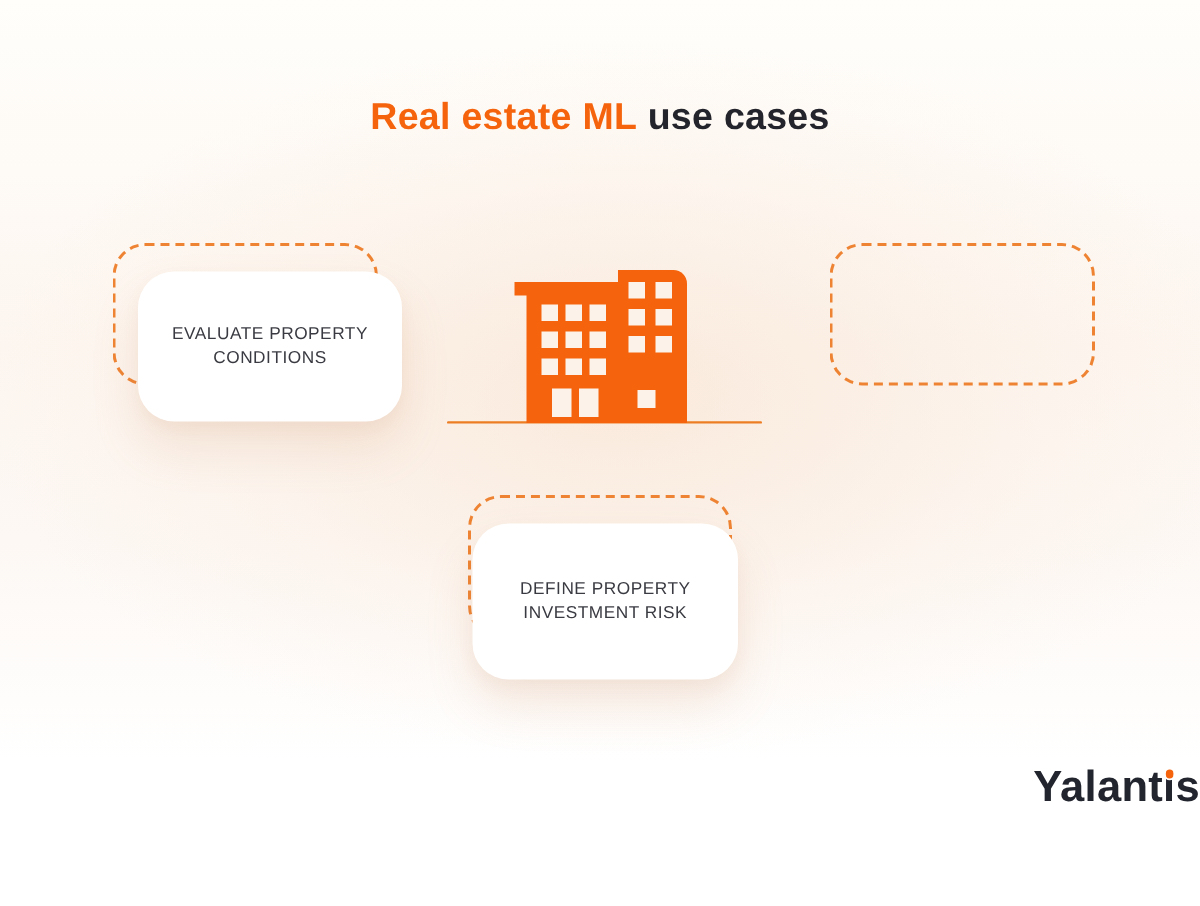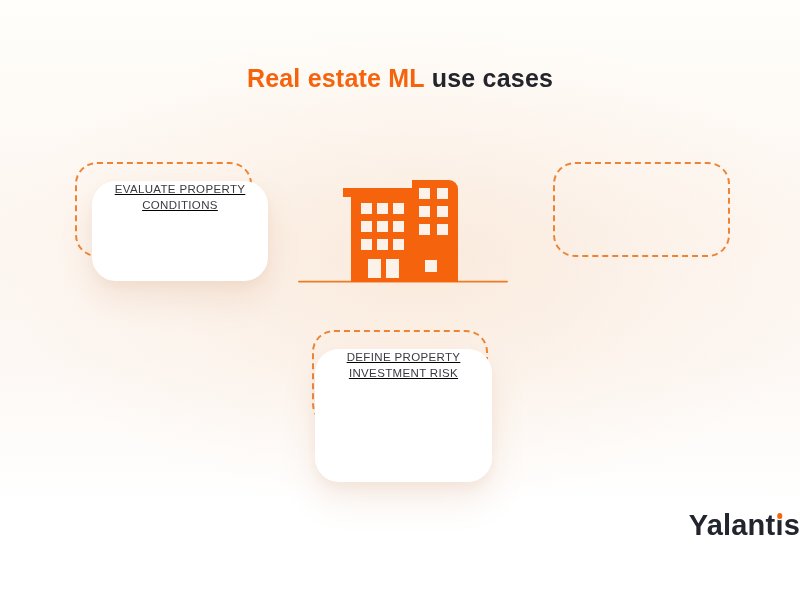--- a/index.html
+++ b/index.html
@@ -23,27 +23,26 @@
     border:2px dashed #EE8433; border-radius:22px;
   }
   .dash-left   { left:75px;  top:162px; }
   .dash-right  { left:553px; top:162px; }
   .dash-bottom { left:312px; top:330px; width:176px; height:96px; }
 
   .card {
     position:absolute; width:176px; height:100px;
     background:#ffffff; border-radius:24px;
     box-shadow: 0 18px 32px rgba(201,136,96,0.16), 0 5px 10px rgba(201,136,96,0.07);
-    display:flex; align-items:flex-start; justify-content:center;
-    padding:0 10px;
-    text-decoration:underline;
+    display:flex; align-items:center; justify-content:center;
+    padding:12px 10px;
   }
   .card-left   { left:92px;  top:181px; }
   .card-right  { left:532px; top:181px; }
-  .card-bottom { left:315px; top:349px; width:177px; height:133px; }
+  .card-bottom { left:315px; top:349px; width:177px; height:104px; }
   .card-label {
     text-align:center; text-transform:uppercase;
     font-size:11.5px; font-weight:500; line-height:16px;
     color:#3A3B42; letter-spacing:0.35px;
   }
 
   .building-wrap { position:absolute; left:298px; top:176px; width:210px; height:108px; }
   .building-wrap svg { display:block; width:100%; height:100%; }
 
   .logo {

